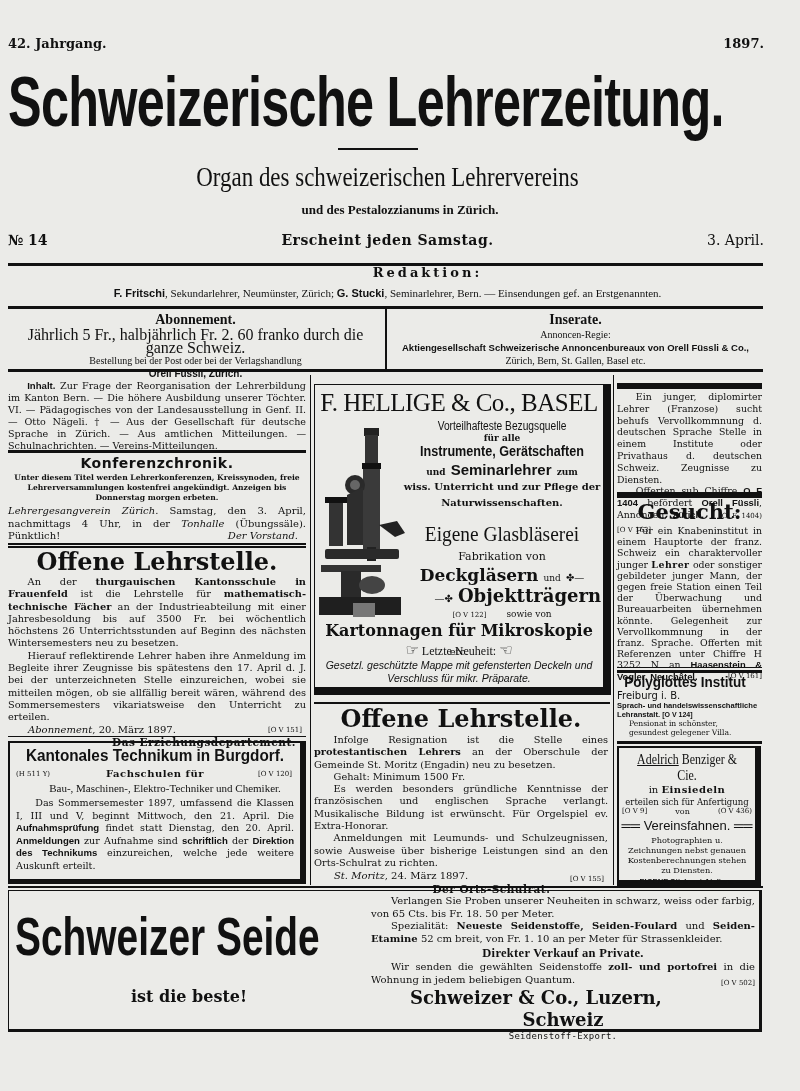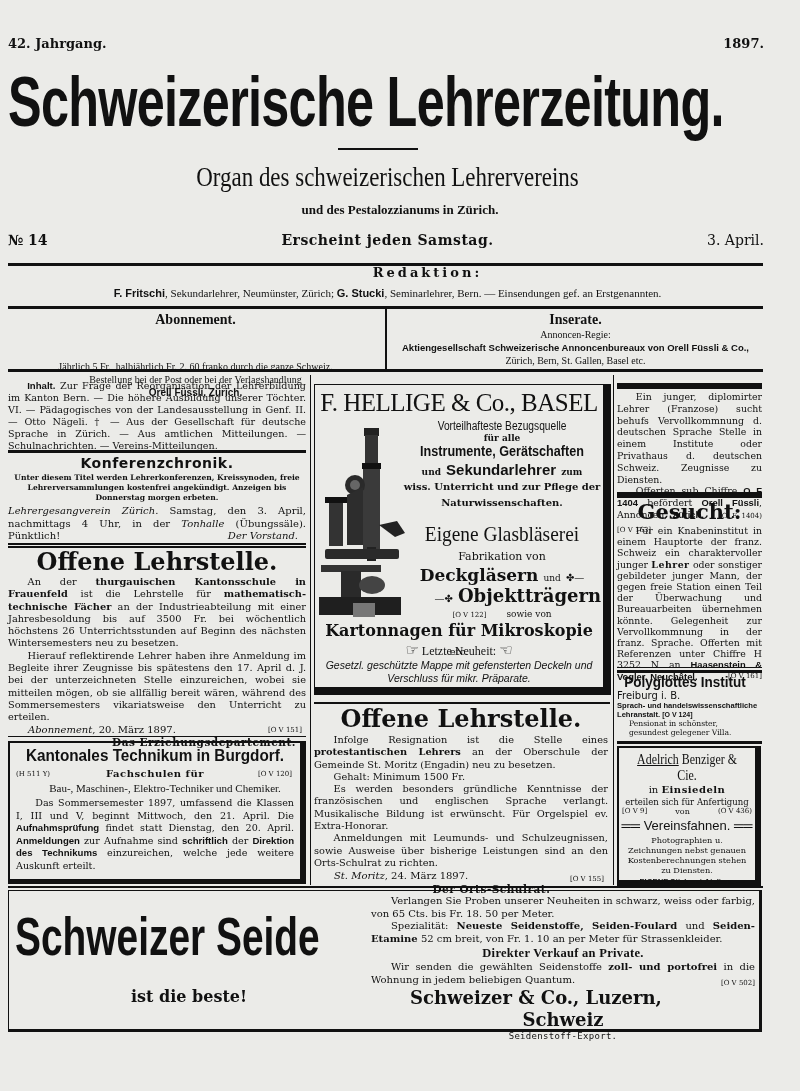--- a/index.html
+++ b/index.html
@@ -52,21 +52,21 @@
 
 <div class="rule" style="left:8px;top:263px;width:755px;height:3px;"></div>
 <div class="abs" id="redaktion-title">Redaktion:</div>
 <div class="abs" id="redaktion-text">
   <span class="b cond">F. Fritschi</span><span>, Sekundarlehrer, Neumünster, Zürich; </span><span class="b cond">G. Stucki</span><span>, Seminarlehrer, Bern. — Einsendungen gef. an Erstgenannten.</span>
 </div>
 <div class="rule" style="left:8px;top:306px;width:755px;height:3px;"></div>
 
 <div class="abs" style="left:8px;top:312px;width:375px;font-family:'Liberation Serif',serif;">
   <div class="box-title" style="font-size:14px;">Abonnement.</div>
-  <div class="center" style="font-size:10px;line-height:13px;margin-top:32px;">Jährlich 5 Fr., halbjährlich Fr. 2. 60 franko durch die ganze Schweiz.</div>
+  <div class="center" style="font-size:16px;line-height:13px;">Jährlich 5 Fr., halbjährlich Fr. 2. 60 franko durch die ganze Schweiz.</div>
   <div class="center" style="font-size:10px;line-height:13px;">Bestellung bei der Post oder bei der Verlagshandlung</div>
   <div class="center cond b" style="font-size:10px;line-height:13px;">Orell Füssli, Zürich.</div>
 </div>
 <div class="rule" style="left:385px;top:309px;width:1.5px;height:60px;"></div>
 <div class="abs" style="left:388px;top:312px;width:375px;font-family:'Liberation Serif',serif;">
   <div class="box-title" style="font-size:14px;">Inserate.</div>
   <div class="center" style="font-size:10px;line-height:13px;">Annoncen-Regie:</div>
   <div class="center cond b" style="font-size:9.5px;line-height:13px;">Aktiengesellschaft Schweizerische Annoncenbureaux von Orell Füssli &amp; Co.,</div>
   <div class="center" style="font-size:10px;line-height:13px;">Zürich, Bern, St. Gallen, Basel etc.</div>
 </div>
@@ -128,21 +128,21 @@
     <rect x="24" y="146" width="20" height="26" fill="#2a2a2a"></rect>
     <ellipse cx="55" cy="160" rx="13" ry="9" fill="#444"></ellipse>
     <rect x="2" y="172" width="82" height="18" fill="#1f1f1f"></rect>
     <rect x="36" y="178" width="22" height="14" fill="#777"></rect>
   </svg>
 
   <div class="abs" style="left:88px;top:34px;width:198px;text-align:center;">
     <div class="cond" style="font-size:12px;transform:scaleX(0.85);">Vorteilhafteste Bezugsquelle</div>
     <div class="b" style="font-size:9px;">für alle</div>
     <div class="cond b" style="font-size:14px;transform:scaleX(0.9);">Instrumente, Gerätschaften</div>
-    <div style="margin-top:1px;"><span class="b" style="font-size:9px;">und</span> <span class="cond b" style="font-size:15px;">Sekundarlehrer</span> <span class="b" style="font-size:9px;">zum</span></div>
+    <div style="margin-top:1px;"><span class="b" style="font-size:9px;">und</span> <span class="cond b" style="font-size:15px;">Seminarlehrer</span> <span class="b" style="font-size:9px;">zum</span></div>
     <div class="b" style="font-size:10px;line-height:16px;">wiss. Unterricht und zur Pflege der Naturwissenschaften.</div>
   </div>
   <div class="abs serif" style="left:88px;top:136px;width:198px;text-align:center;font-size:22px;transform:scaleX(0.88);">Eigene Glasbläserei</div>
   <div class="abs" style="left:88px;top:165px;width:198px;text-align:center;font-size:11px;">Fabrikation von</div>
   <div class="abs" style="left:88px;top:180px;width:198px;text-align:center;"><span class="b" style="font-size:17px;">Deckgläsern</span> <span style="font-size:9px;">und</span> <span style="font-size:10px;">✤—</span></div>
   <div class="abs" style="left:88px;top:200px;width:198px;text-align:right;"><span style="font-size:10px;">—✤</span> <span class="b" style="font-size:18px;">Objektträgern</span></div>
   <div class="abs" style="left:88px;top:224px;width:198px;text-align:center;font-size:9px;"><span class="ref" style="margin-right:20px;">[O V 122]</span><span>sowie von</span></div>
   <div class="abs" style="left:0;top:236px;width:288px;text-align:center;"><span class="b" style="font-size:16px;">Kartonnagen für Mikroskopie</span> <span style="font-size:10px;">etc.</span></div>
   <div class="abs" style="left:0;top:256px;width:288px;text-align:center;font-family:Liberation Serif, serif;font-size:12px;"><span style="font-size:15px;">☞</span> <span>Letzte Neuheit:</span> <span style="font-size:15px;">☜</span></div>
   <div class="abs i cond" style="left:4px;top:274px;width:280px;text-align:center;font-size:10.5px;line-height:12.5px;">Gesetzl. geschützte Mappe mit gefensterten Deckeln und Verschluss für mikr. Präparate.</div>

